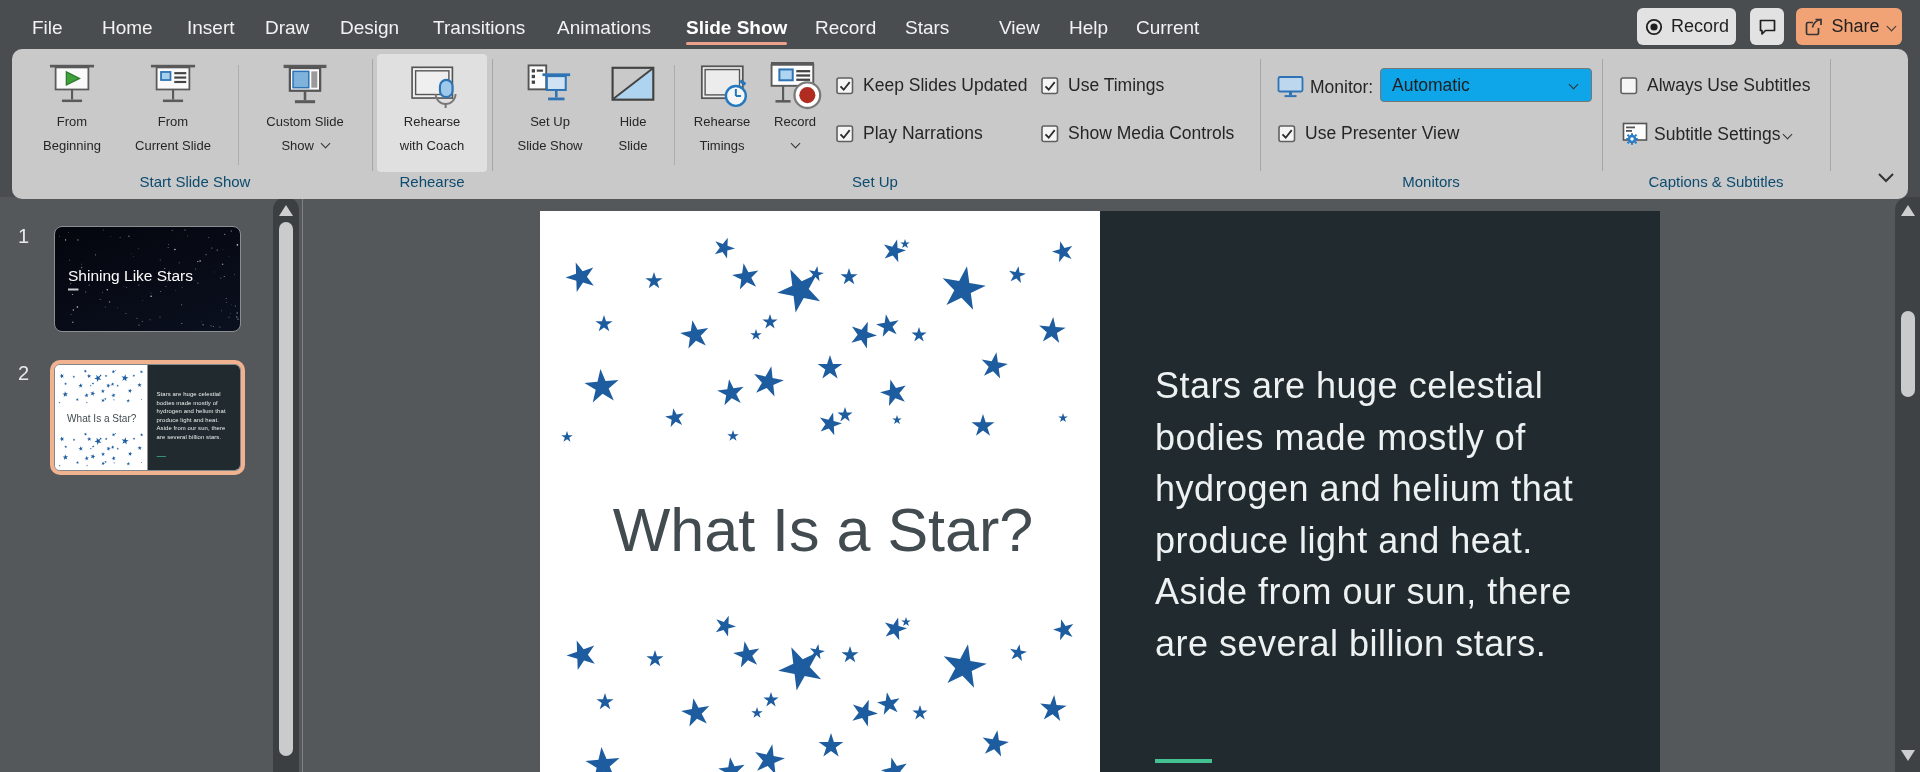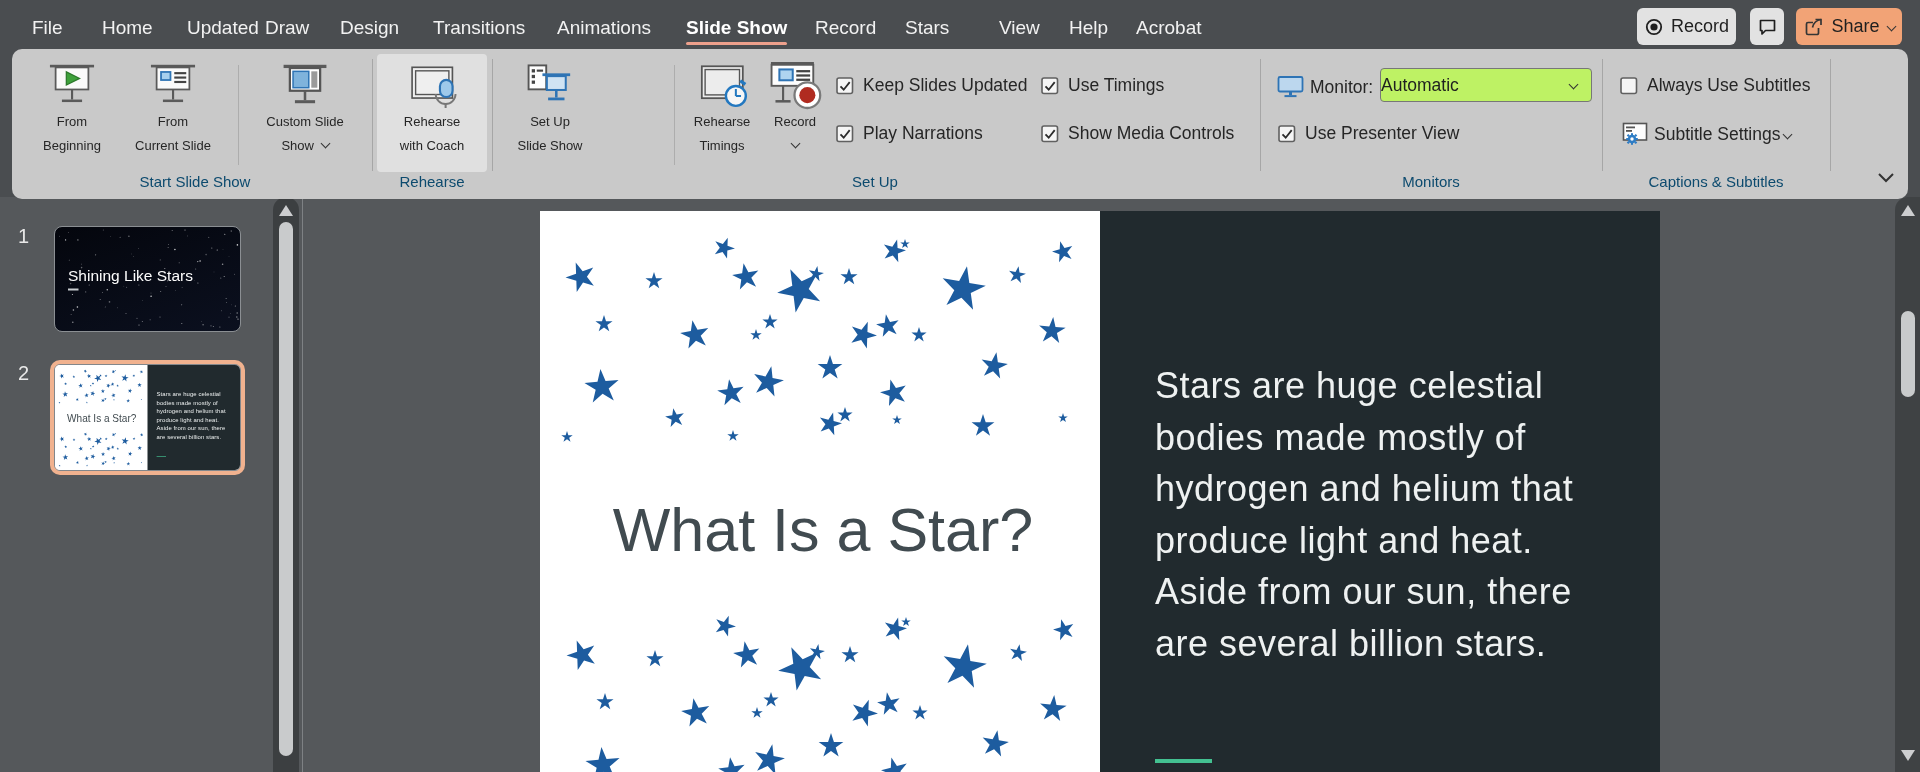--- a/index.html
+++ b/index.html
@@ -27,31 +27,31 @@
   
   #content { position:absolute; left:0; top:197px; width:1920px; height:575px; background:#55585b; }
   #paneldiv { position:absolute; left:302px; top:0; width:1px; height:575px; background:#7e8184; }
   .slidenum { position:absolute; left:18px; font-size:20px; color:#e8e8e8; }
 </style>
 </head>
 <body>
 <div id="titlebar">
   <span class="menu" style="left:32px">File</span>
   <span class="menu" style="left:102px">Home</span>
-  <span class="menu" style="left:187px">Updated</span>
+  <span class="menu" style="left:187px">Insert</span>
   <span class="menu" style="left:265px">Draw</span>
   <span class="menu" style="left:340px">Design</span>
   <span class="menu" style="left:433px">Transitions</span>
   <span class="menu" style="left:557px">Animations</span>
   <span class="menu sel" style="left:686px">Slide Show</span>
   <span class="menu" style="left:815px">Record</span>
   <span class="menu" style="left:905px">Stars</span>
   <span class="menu" style="left:999px">View</span>
   <span class="menu" style="left:1069px">Help</span>
-  <span class="menu" style="left:1136px">Acrobat</span>
+  <span class="menu" style="left:1136px">Current</span>
   <div id="ssunder"></div>
   <div class="tbtn" style="left:1637px; width:99px;">
     <svg width="20" height="20" viewBox="0 0 20 20" style="margin-right:7px">
         <circle cx="10" cy="10" r="7.2" fill="none" stroke="#1f1f1f" stroke-width="1.8"></circle>
         <circle cx="10" cy="10" r="3.6" fill="#1f1f1f"></circle>
       </svg>
     Record
   </div>
   <div class="tbtn" style="left:1750px; width:34px;">
     <svg width="19" height="18" viewBox="0 0 19 18">
@@ -153,20 +153,30 @@
       <rect x="7.5" y="15.5" width="2.6" height="2.6" fill="#444"></rect>
       <rect x="16" y="9.8" width="22" height="2.2" fill="#2e74b5"></rect>
       <rect x="19.5" y="12" width="15" height="11" fill="#cfe3f3" stroke="#2e74b5" stroke-width="1.6"></rect>
       <rect x="26" y="23" width="2" height="6" fill="#2e74b5"></rect>
       <rect x="20.5" y="29" width="13" height="2.2" fill="#2e74b5"></rect>
     </svg>
       </div>
     <div class="lbl">Set Up<br>Slide Show</div>
   </div>
 
+  <div class="bigbtn" style="left:571px;">
+    <div class="ic">
+        <svg width="40" height="42" viewBox="0 0 40 42">
+      <polygon points="4.5,30 35.3,30 35.3,6.2" fill="#aed4f0"></polygon>
+      <rect x="3.8" y="5.4" width="32.3" height="25.3" fill="none" stroke="#424242" stroke-width="1.7"></rect>
+      <line x1="4.5" y1="30" x2="35.3" y2="6.2" stroke="#424242" stroke-width="1.5"></line>
+    </svg>
+      </div>
+    <div class="lbl">Hide<br>Slide</div>
+  </div>
 
   <div class="bigbtn" style="left:660px;">
     <div class="ic">
         <svg width="44" height="42" viewBox="0 0 44 42">
       <rect x="6" y="4.2" width="32.5" height="25.3" fill="#ececec" stroke="#555" stroke-width="1.4"></rect>
       <rect x="8.6" y="6.8" width="27.3" height="20.1" fill="none" stroke="#555" stroke-width="1.1"></rect>
       <rect x="36" y="15.8" width="5" height="2.6" fill="#2378c0" transform="rotate(35 38.5 17.1)"></rect>
       <circle cx="33" cy="27.7" r="7.9" fill="#f6f6f6" stroke="#2378c0" stroke-width="1.9"></circle>
       <line x1="33" y1="27.7" x2="33" y2="22.3" stroke="#2378c0" stroke-width="1.6"></line>
       <line x1="33" y1="27.7" x2="37.1" y2="27.7" stroke="#2378c0" stroke-width="1.6"></line>
@@ -224,21 +234,21 @@
   </div>
 
   <div class="cb" style="left:1265px; top:26px;">
     <svg width="27" height="24" viewBox="0 0 27 24" style="margin-right:6px">
       <rect x="1.5" y="2" width="24" height="14.5" rx="1.5" fill="#bcd7ee" stroke="#2e74b5" stroke-width="1.8"></rect>
       <rect x="12" y="16.5" width="3" height="3.6" fill="#2e74b5"></rect>
       <rect x="7.5" y="20.1" width="12" height="2" fill="#2e74b5"></rect>
     </svg>
     Monitor:
   </div>
-  <div class="abs" style="left:1368px; top:19px; width:212px; height:34px; background:#bef264; border:1px solid #777; border-radius:4px; font-size:17.5px; color:#1f1f1f; line-height:32px; ">Automatic
+  <div class="abs" style="left:1368px; top:19px; width:212px; height:34px; background:#0ea5e9; border:1px solid #777; border-radius:4px; font-size:17.5px; color:#1f1f1f; line-height:32px; padding-left:11px;">Automatic
     <span class="caret" style="position:absolute; right:14px; top:12px;"></span>
   </div>
   <div class="cb" style="left:1266px; top:74px;">
     <svg width="18" height="18" viewBox="0 0 18 18">
         <rect x="1" y="1" width="15.5" height="15.5" rx="2" fill="#f5f5f5" stroke="#606060" stroke-width="1.6"></rect>
         <path d="M4.5 9.3 l3.2 3.4 6-7.6" fill="none" stroke="#2b2b2b" stroke-width="1.8"></path>
       </svg>
     Use Presenter View
   </div>
 

